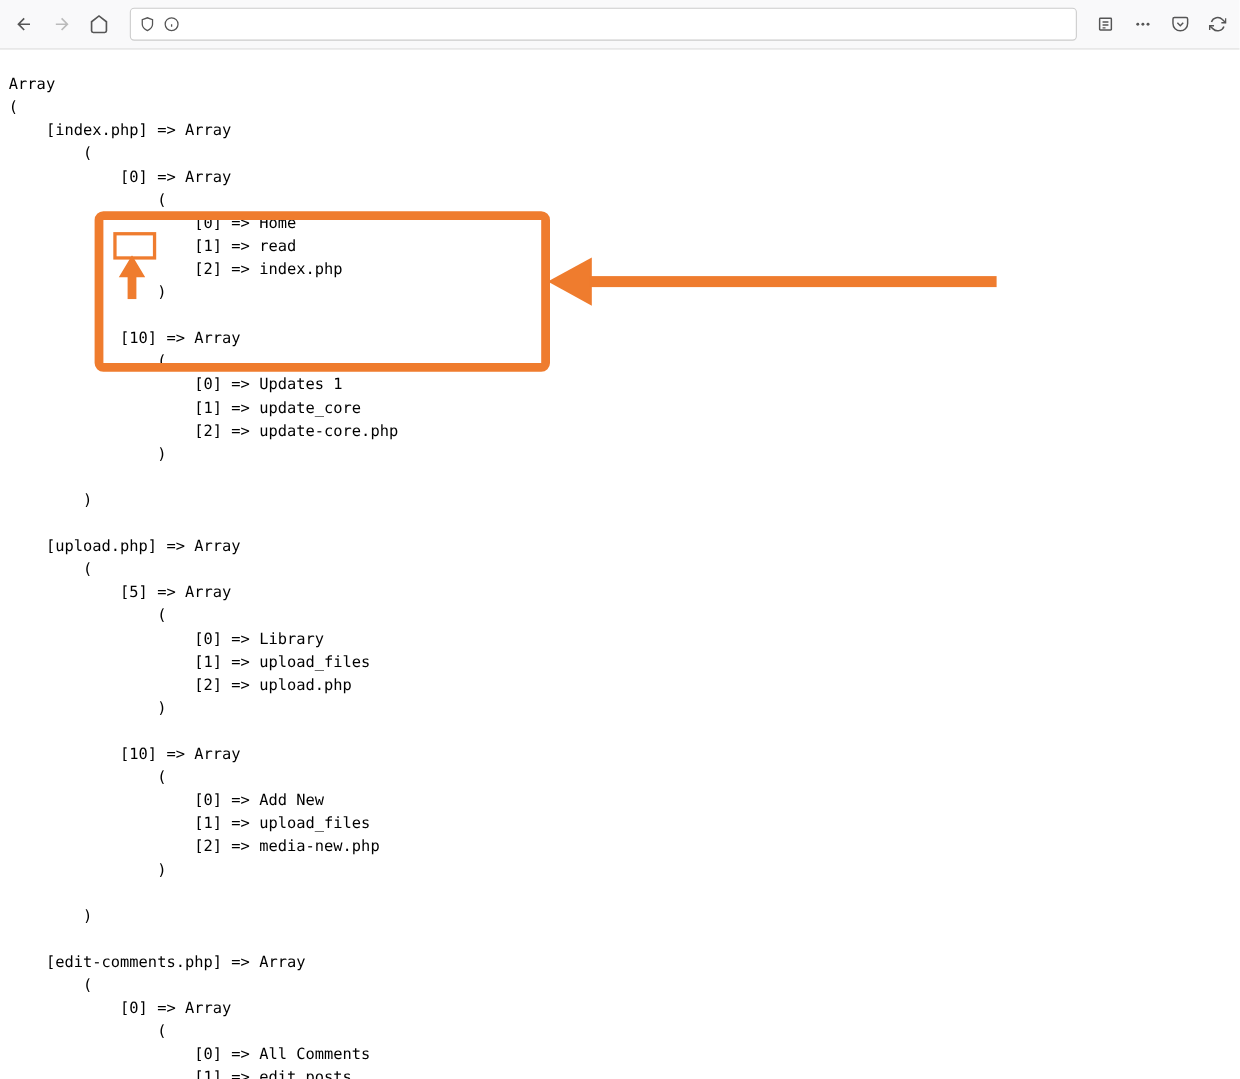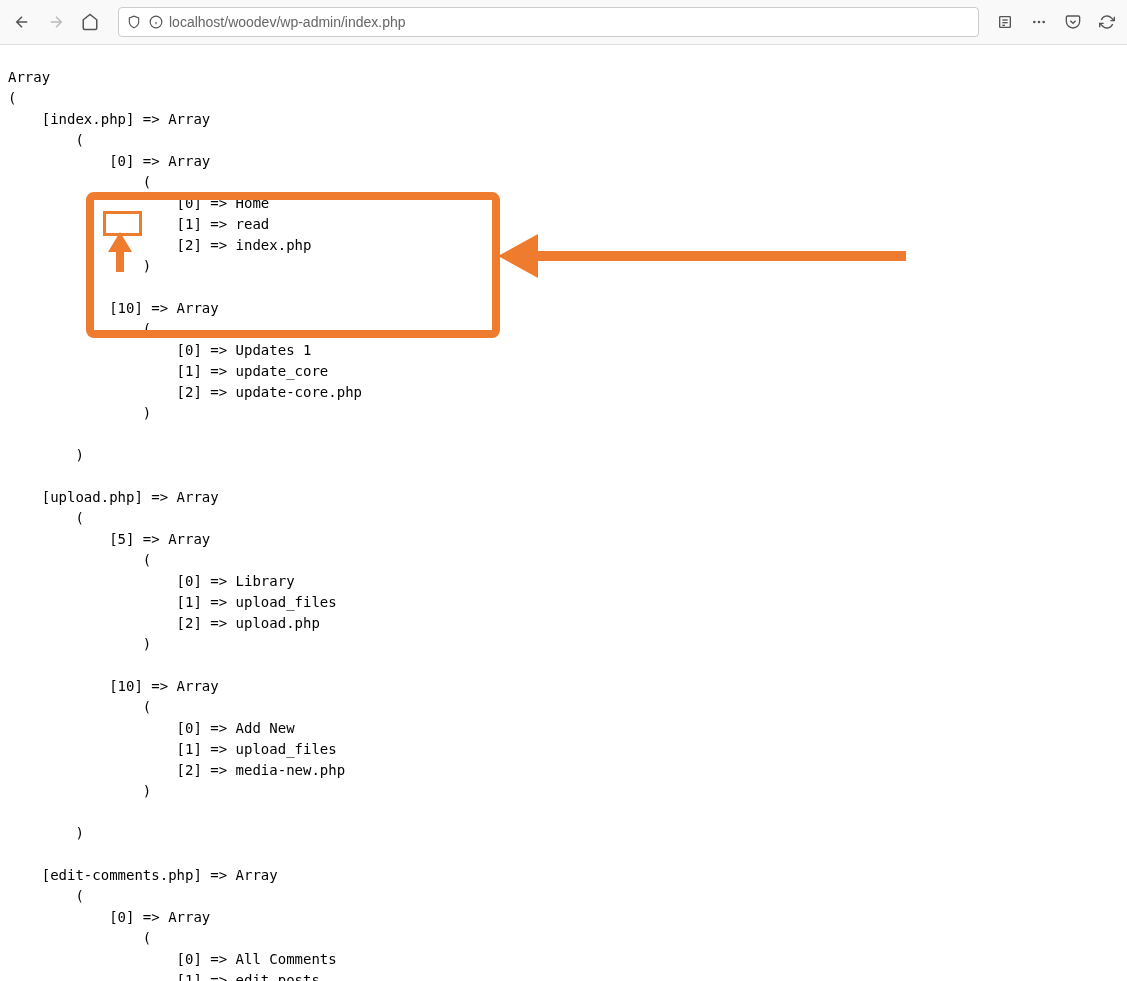--- a/index.html
+++ b/index.html
@@ -145,21 +145,20 @@
           <path d="M12 22s8-4 8-10V5l-8-3-8 3v7c0 6 8 10 8 10z"></path>
         </svg>
     </div>
     <div class="url-icon">
       <svg width="14" height="14" viewBox="0 0 24 24" fill="none" stroke="currentColor" stroke-width="2">
           <circle cx="12" cy="12" r="10"></circle>
           <line x1="12" y1="16" x2="12" y2="12"></line>
           <line x1="12" y1="8" x2="12.01" y2="8"></line>
         </svg>
     </div>
-    <span class="url-text">localhost/woodev/wp-admin/index.php</span>
   </div>
   <div class="right-icons">
     <div class="right-icon">
       <svg width="16" height="16" viewBox="0 0 24 24" fill="none" stroke="currentColor" stroke-width="2">
           <rect x="4" y="4" width="16" height="16" rx="1"></rect>
           <line x1="8" y1="9" x2="16" y2="9"></line>
           <line x1="8" y1="13" x2="16" y2="13"></line>
           <line x1="8" y1="17" x2="12" y2="17"></line>
         </svg>
     </div>

